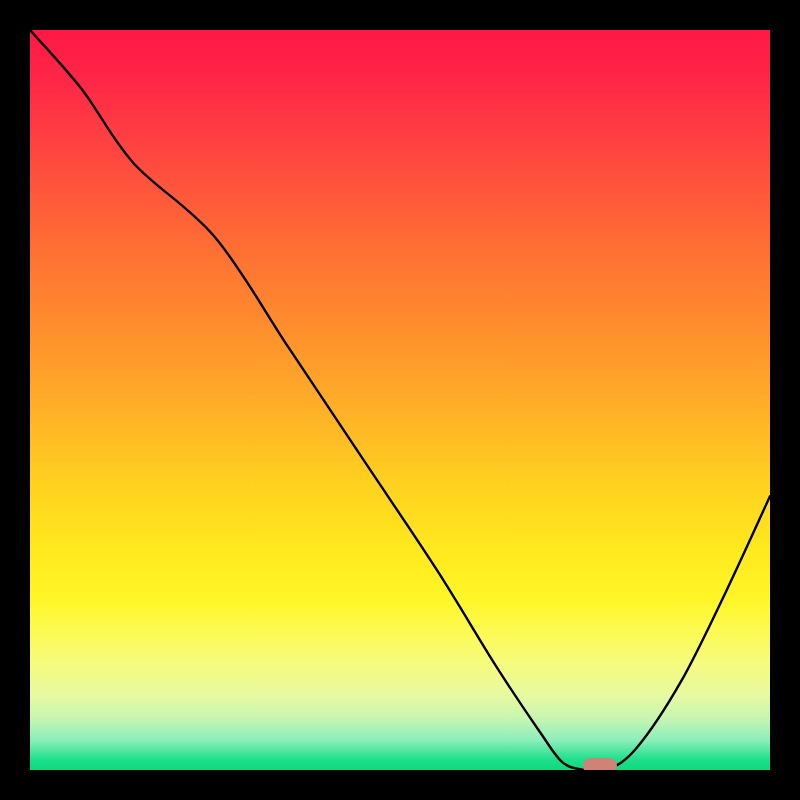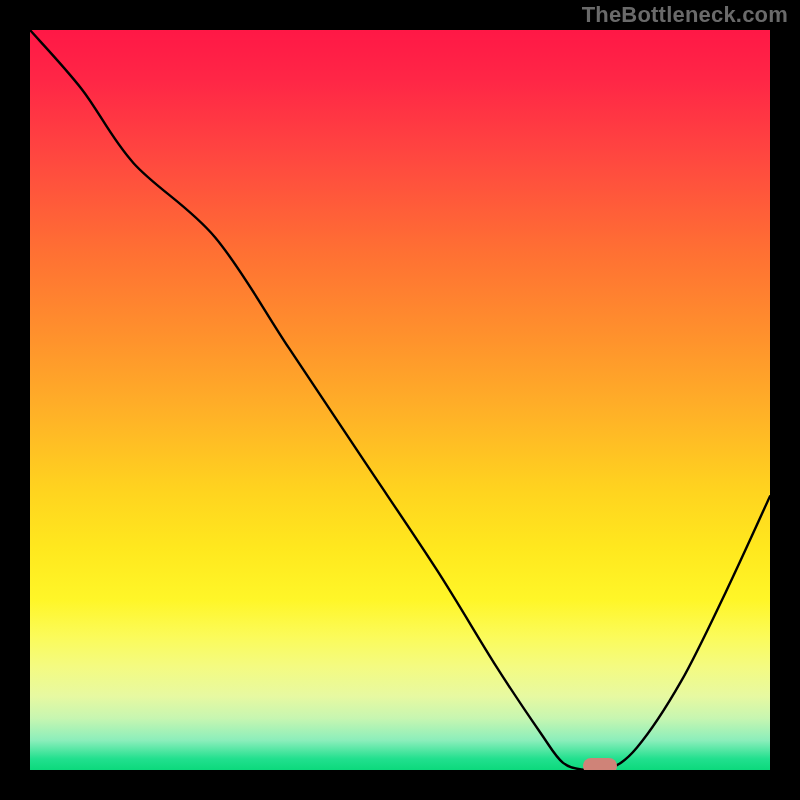--- a/index.html
+++ b/index.html
@@ -62,21 +62,20 @@
     border-radius: 8px;
     background: #cf8378;
     transform: translate(-50%, -50%);
   }
 </style>
 </head>
 <body>
 
 <div class="frame">
 
-  <div class="watermark">TheBottleneck.com</div>
 
   <div class="plot">
     <div class="gradient"></div>
 
     <svg class="curve" viewBox="0 0 740 740" preserveAspectRatio="none">
       <path d="M 0.00 0.00 C 8.63 9.87, 34.53 37.00, 51.80 59.20 C 69.07 81.40, 81.40 108.53, 103.60 133.20 C 125.80 157.87, 159.10 176.37, 185.00 207.20 C 210.90 238.03, 234.33 281.20, 259.00 318.20 C 283.67 355.20, 308.33 392.20, 333.00 429.20 C 357.67 466.20, 384.80 505.67, 407.00 540.20 C 429.20 574.73, 448.93 609.27, 466.20 636.40 C 483.47 663.53, 499.50 686.97, 510.60 703.00 C 521.70 719.03, 525.40 726.43, 532.80 732.60 C 540.20 738.77, 547.60 738.77, 555.00 740.00 C 562.40 741.23, 568.57 743.70, 577.20 740.00 C 585.83 736.30, 594.47 732.60, 606.80 717.80 C 619.13 703.00, 636.40 677.10, 651.20 651.20 C 666.00 625.30, 680.80 593.23, 695.60 562.40 C 710.40 531.57, 732.60 482.23, 740.00 466.20" fill="none" stroke="#000000" stroke-width="2.4" stroke-linejoin="round" stroke-linecap="round"></path>
     </svg>
 
     <div class="marker" style="left: 569.8px; top: 736.3px; background: rgb(207, 131, 120);"></div>
   </div>

